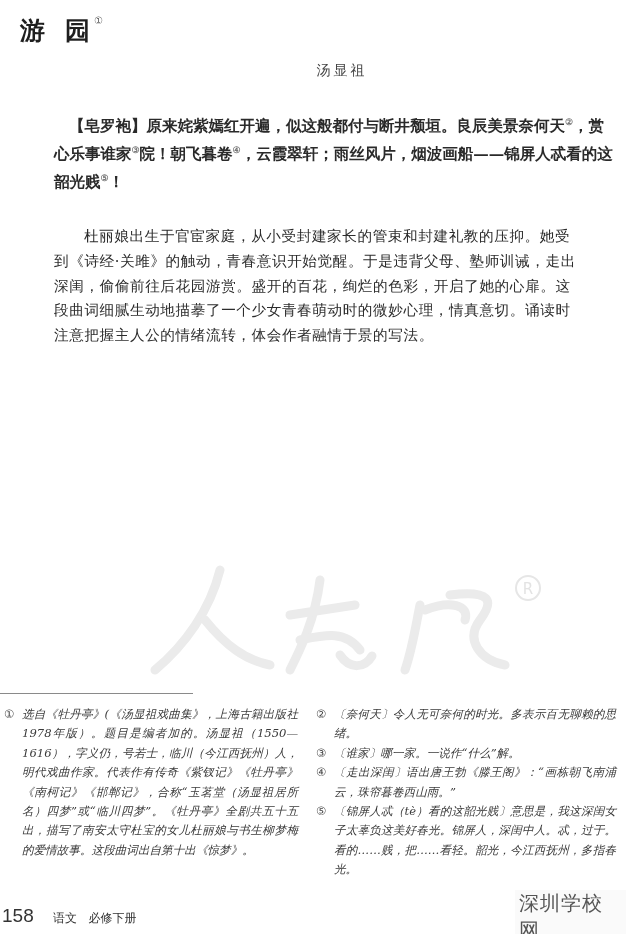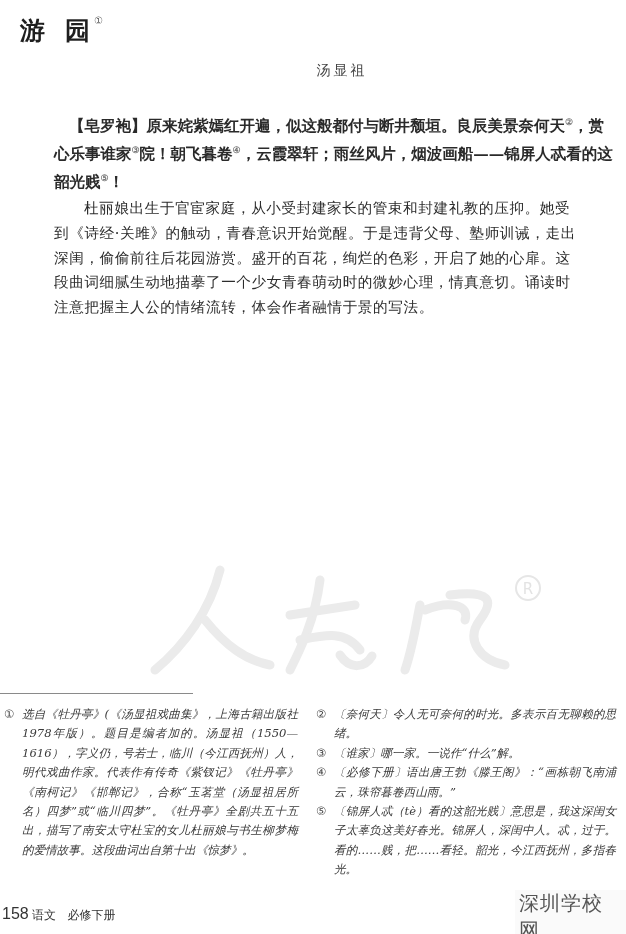--- a/index.html
+++ b/index.html
@@ -56,21 +56,21 @@
       color: #2a2a2a;
       text-indent: 15px;
       font-weight: bold;
     }
     .verse sup, .intro sup {
       font-size: 9px;
       color: #777;
     }
     .intro {
       position: absolute;
-      top: 196px;
+      top: 224px;
       left: 54px;
       width: 530px;
       font-size: 14.6px;
       line-height: 24.8px;
       color: #2c2c2c;
       text-indent: 30px;
       letter-spacing: 0.6px;
     }
     .watermark {
       position: absolute;
@@ -121,22 +121,22 @@
     }
     .page-footer {
       position: absolute;
       top: 905px;
       left: 2px;
       font-size: 12px;
       color: #333;
       font-family: "Liberation Sans", "DejaVu Sans", sans-serif;
     }
     .page-footer .num {
-      font-size: 16px;
-      margin-right: 0;
+      font-size: 19px;
+      margin-right: 16px;
     }
     .page-footer .book {
       font-family: Liberation Sans, sans-serif;
       margin-right: 8px;
     }
     .page-footer .vol {
       font-family: Liberation Serif, serif;
     }
     .site-mark {
       position: absolute;
@@ -191,21 +191,21 @@
   <p class="note">
     <span class="note-num">②</span>
     <span class="note-body">〔奈何天〕令人无可奈何的时光。多表示百无聊赖的思绪。</span>
   </p>
   <p class="note">
     <span class="note-num">③</span>
     <span class="note-body">〔谁家〕哪一家。一说作“什么”解。</span>
   </p>
   <p class="note">
     <span class="note-num">④</span>
-    <span class="note-body">〔必修下册〕语出唐王勃《滕王阁》：“画栋朝飞南浦云，珠帘暮卷西山雨。”</span>
+    <span class="note-body">〔走出深闺〕语出唐王勃《滕王阁》：“画栋朝飞南浦云，珠帘暮卷西山雨。”</span>
   </p>
   <p class="note">
     <span class="note-num">⑤</span>
     <span class="note-body">〔锦屏人忒（tè）看的这韶光贱〕意思是，我这深闺女子太辜负这美好春光。锦屏人，深闺中人。忒，过于。看的……贱，把……看轻。韶光，今江西抚州，多指春光。</span>
   </p>
 </div>
 
 <div class="page-footer">
   <span class="num">158</span>
   <span class="book">语文</span>

